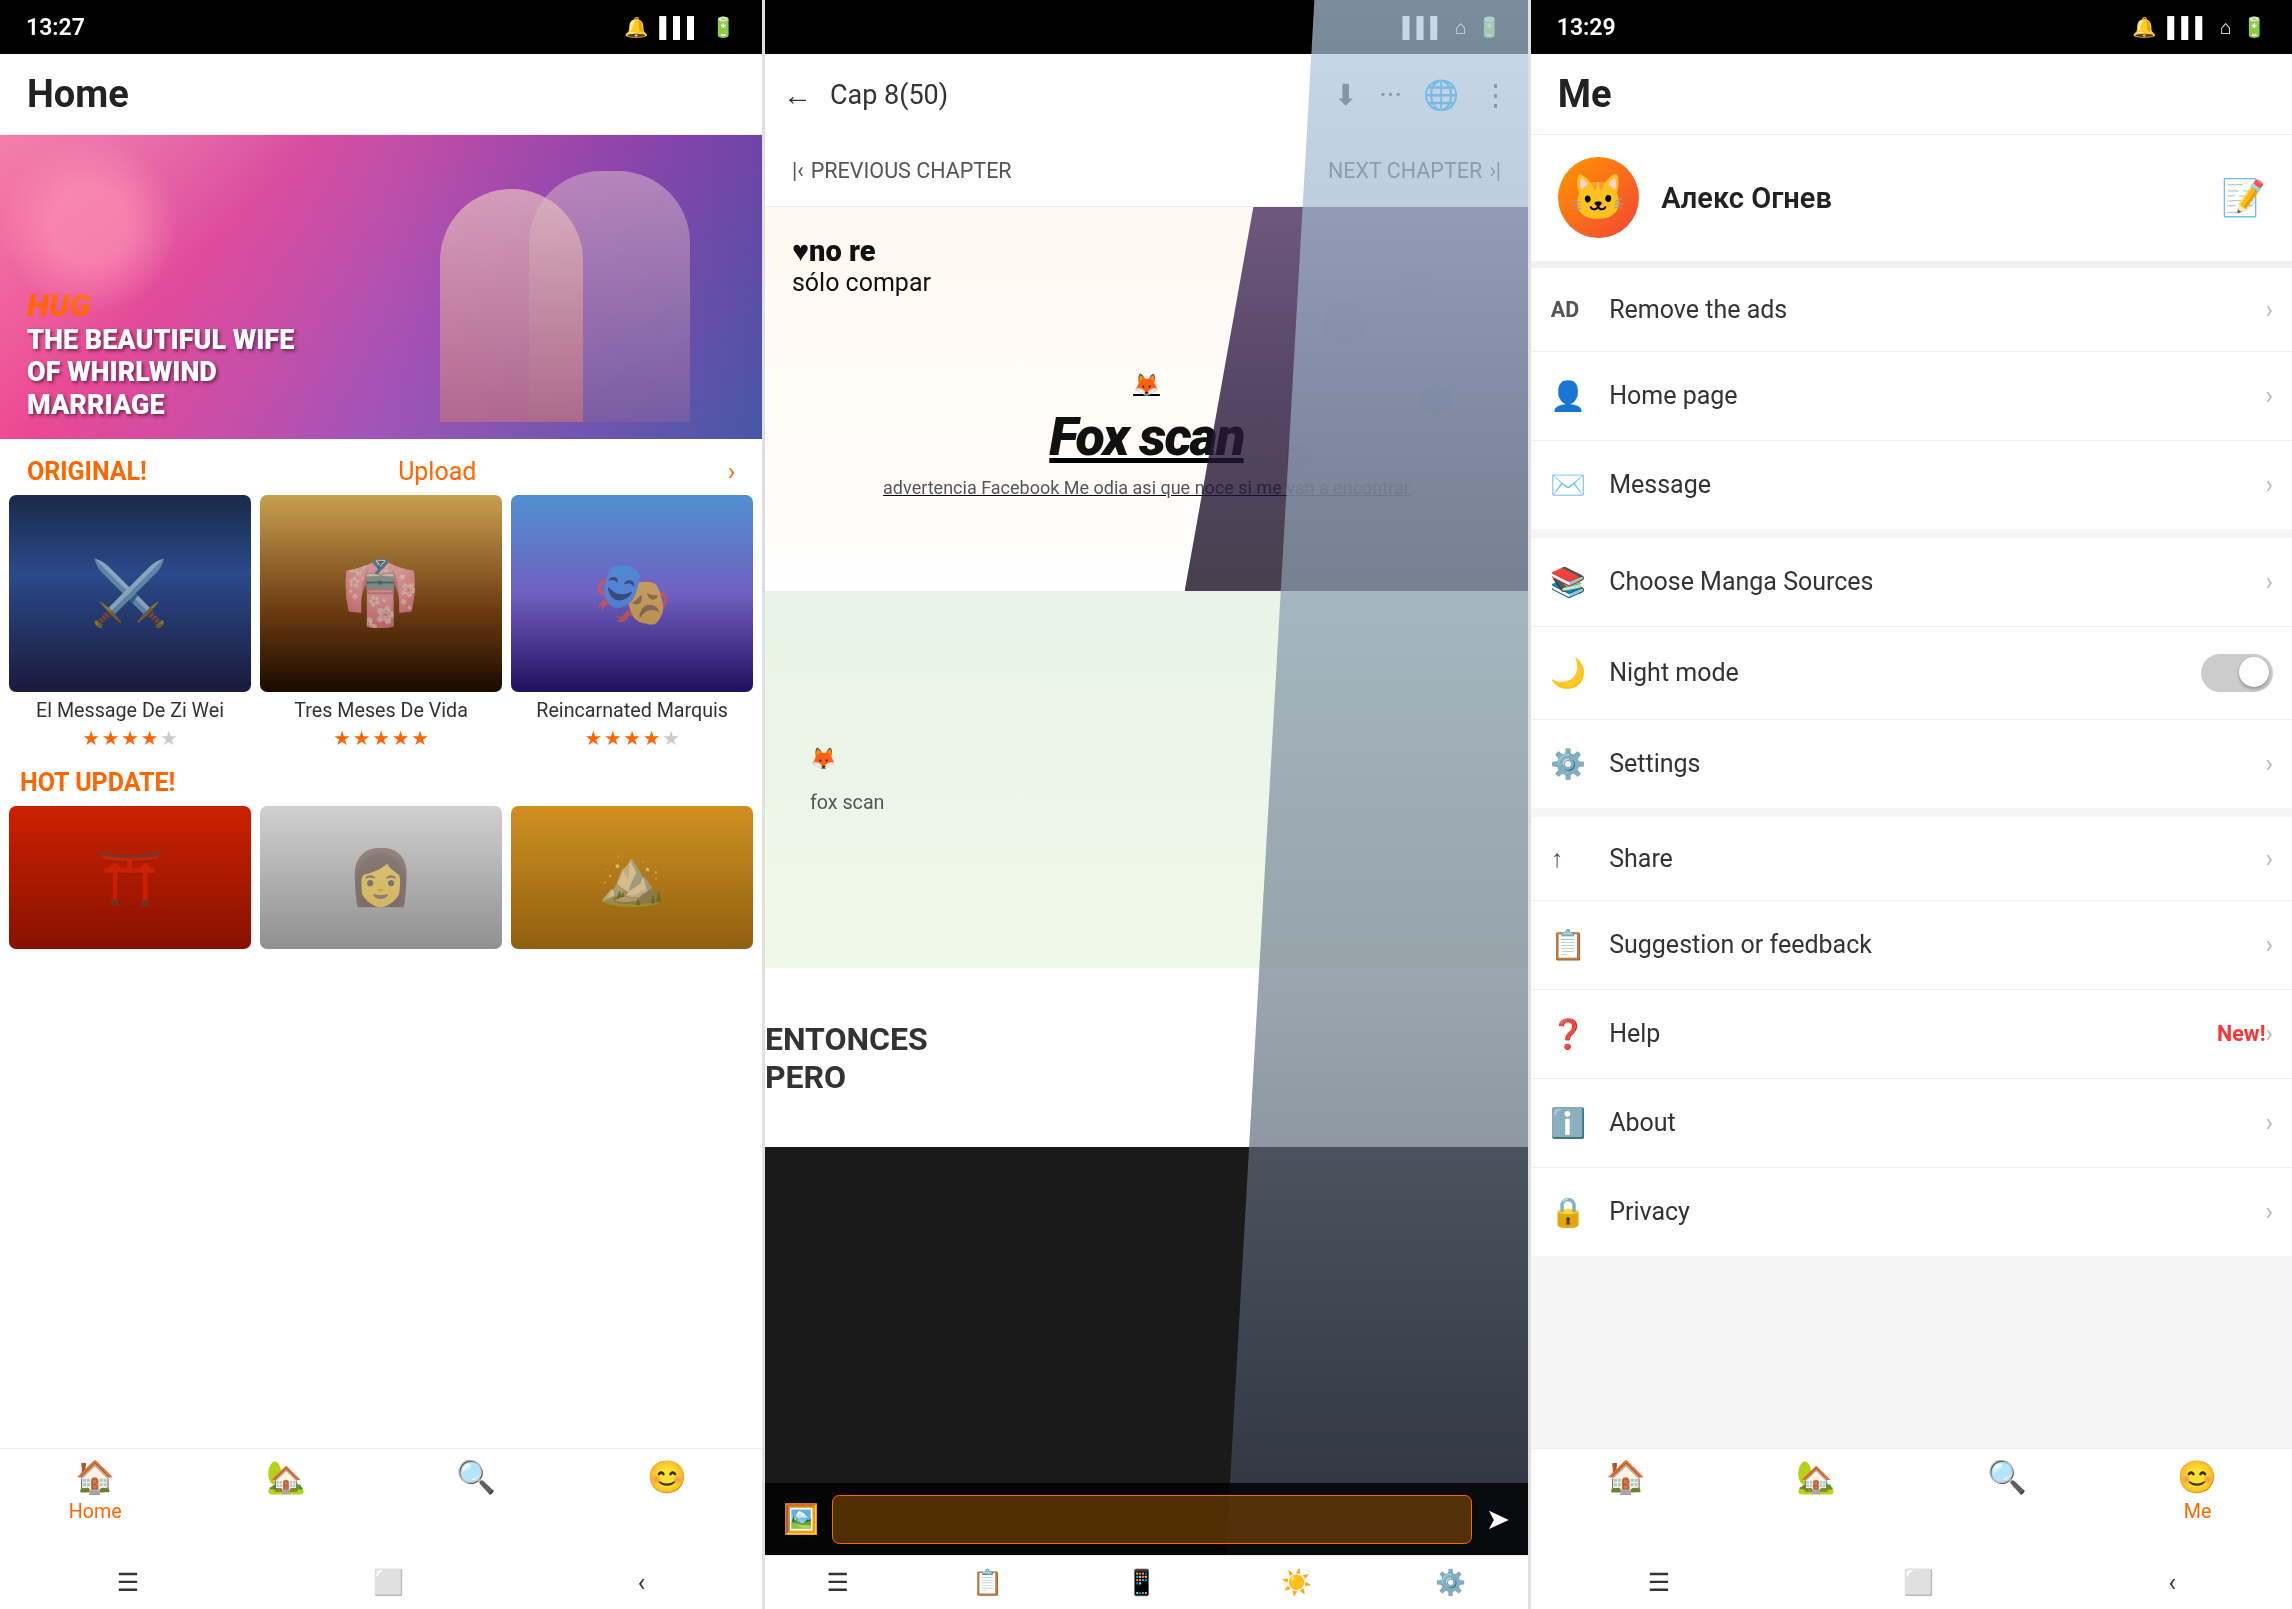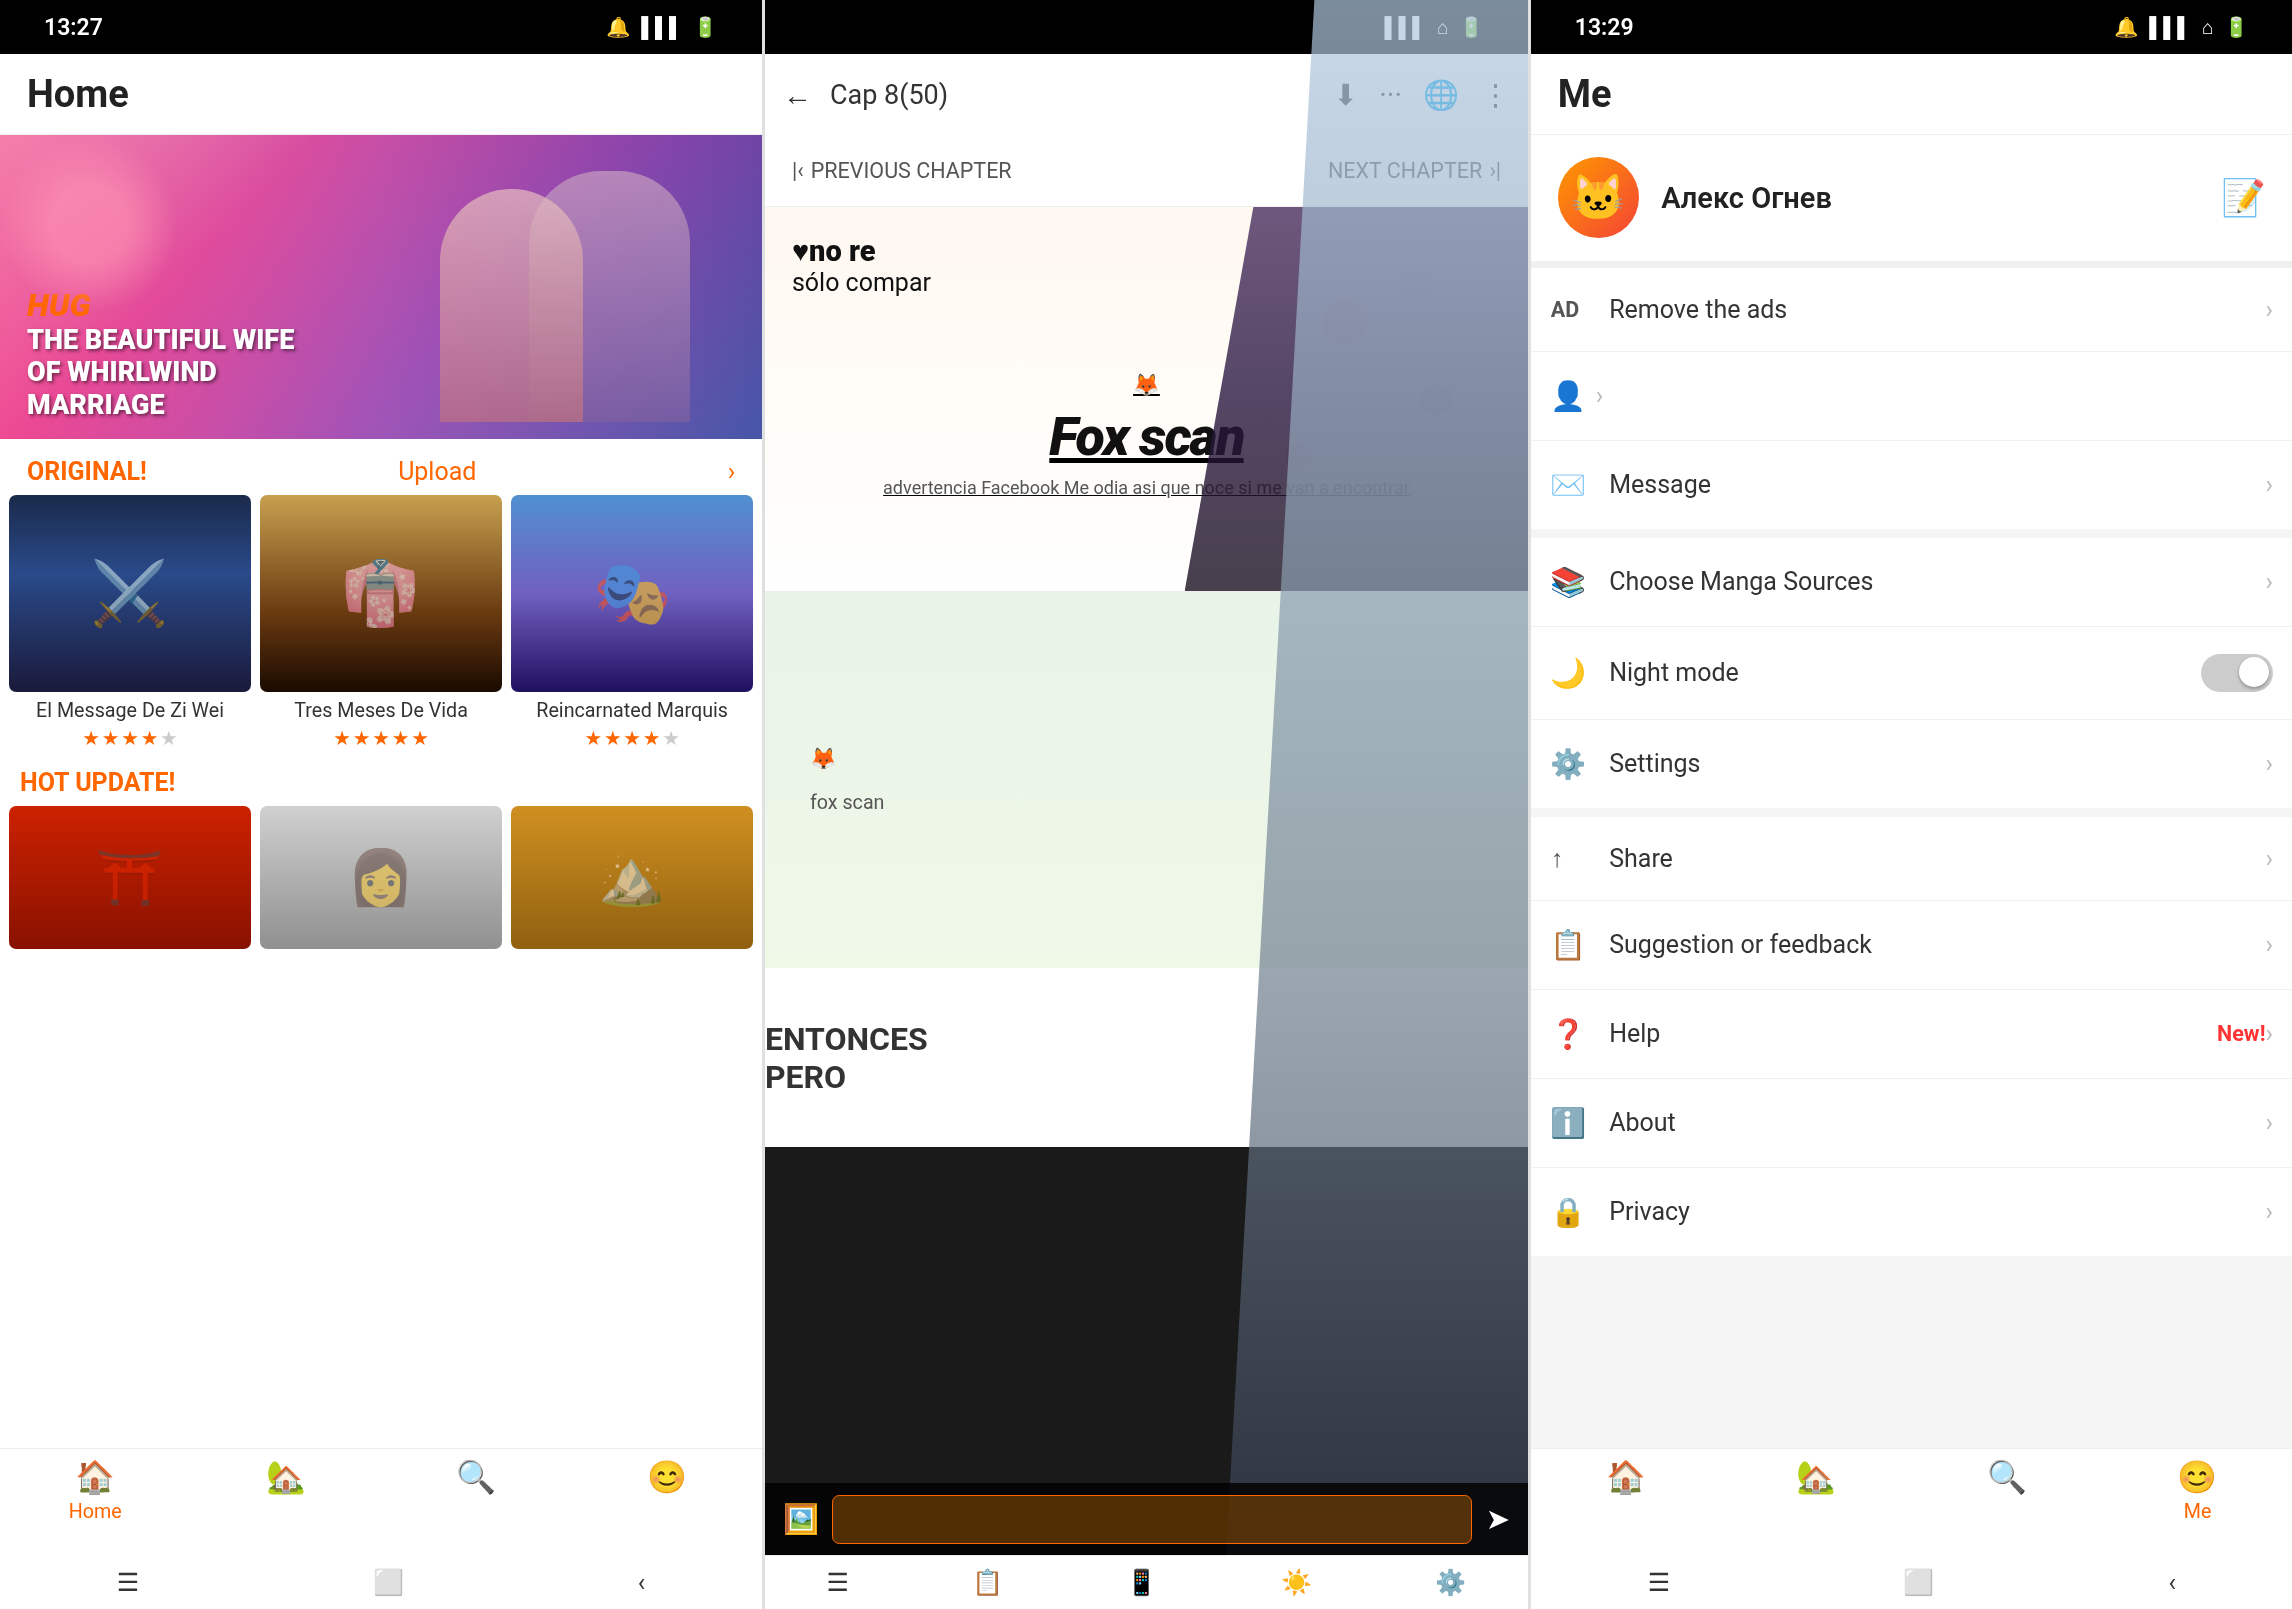--- a/index.html
+++ b/index.html
@@ -22,21 +22,21 @@
       overflow: hidden;
     }
 
     
     .status-bar {
       height: 54px;
       background: #000;
       display: flex;
       align-items: center;
       justify-content: space-between;
-      padding: 0 44px;
+      padding: 0 26px;
       color: #fff;
       font-size: 23px;
       font-weight: 600;
       flex-shrink: 0;
     }
     .status-bar-right {
       display: flex;
       align-items: center;
       gap: 10.7px;
       font-size: 19.7px;
@@ -729,20 +729,21 @@
   </div>
 
   <div class="me-section">
     <div class="me-item">
       <span class="me-item-icon" style="font-size:21.5px;font-weight:700;color:#555;">AD</span>
       <span class="me-item-label">Remove the ads</span>
       <span class="me-item-chevron">›</span>
     </div>
     <div class="me-item">
       <span class="me-item-icon">👤</span>
+      <span class="me-item-label">Home page</span>
       <span class="me-item-chevron">›</span>
     </div>
     <div class="me-item">
       <span class="me-item-icon">✉️</span>
       <span class="me-item-label">Message</span>
       <span class="me-item-chevron">›</span>
     </div>
   </div>
 
   <div class="me-section">

